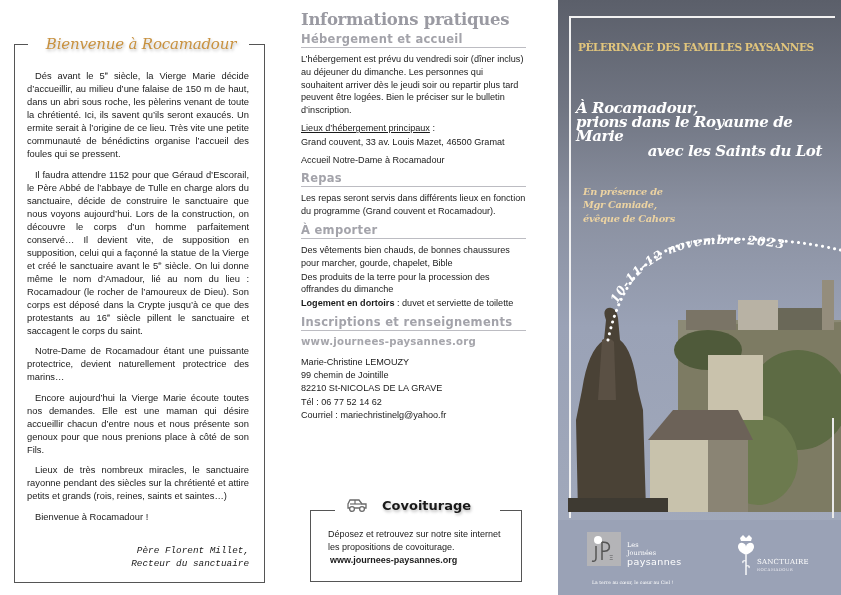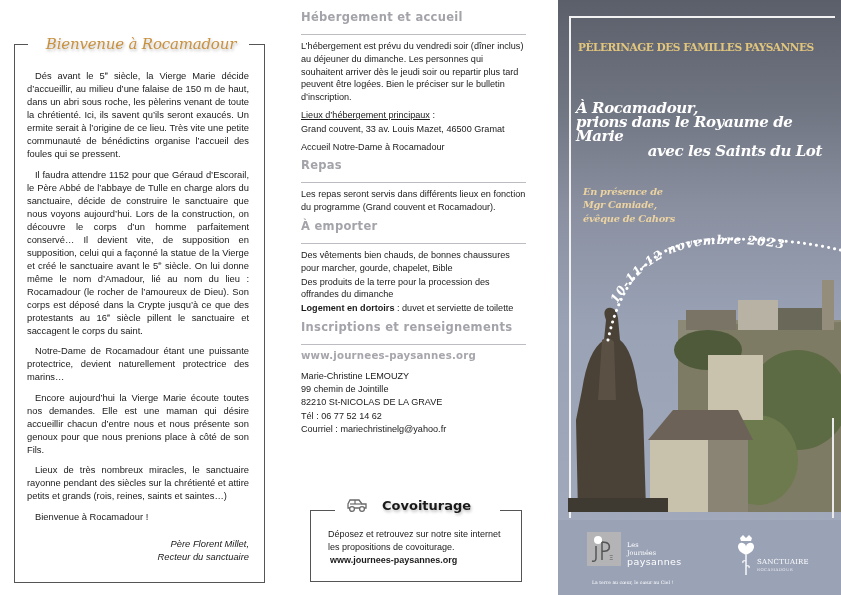--- a/index.html
+++ b/index.html
@@ -16,34 +16,34 @@
   .welcome-title {
     position: absolute; left: 30px; top: 35px; width: 222px; text-align: center;
     font-family: "DejaVu Serif", serif; font-style: italic; font-size: 15px;
     color: #c8913f; text-shadow: 1px 2px 3px rgba(0,0,0,0.25); letter-spacing: -0.2px;
   }
   .welcome-body {
     position: absolute; left: 27px; top: 70px; width: 222px;
     font-size: 9.35px; line-height: 13px; text-align: justify; color: #1a1a1a;
   }
   .welcome-body p { text-indent: 8px; margin-bottom: 7.5px; hyphens: auto; }
-  .welcome-body p.thanks { margin-bottom: 14px; }
+  .welcome-body p.thanks { margin-bottom: 20px; }
   .welcome-body sup { font-size: 6px; vertical-align: super; line-height: 0; }
-  .signature { text-align: right; font-style: italic; text-indent: 0 !important; margin-bottom: 0 !important; }
+  .signature { text-align: right; font-style: italic; text-indent: 0 !important; margin-bottom: 0 !important; font-family: Liberation Mono, monospace; }
 
   
   .info { position: absolute; left: 301px; top: 10px; width: 225px; }
   .info-title {
     font-family: "DejaVu Serif", serif; font-weight: bold; font-size: 16.5px;
     color: #9a9aa2; letter-spacing: -0.3px; margin-bottom: 3px;
   }
   .section-head {
     font-family: "DejaVu Sans", sans-serif; font-weight: bold; font-size: 11.5px;
     color: #a3a3aa; letter-spacing: 0.3px; border-bottom: 1px solid #bcbcc2;
-    padding-bottom: 10px; margin-bottom: 5px;
+    padding-bottom: 1px; margin-bottom: 5px;
   }
   .info p { font-size: 9.1px; line-height: 12.8px; margin-bottom: 5px; color: #1a1a1a; }
   .info p.tight { margin-bottom: 1px; }
   .info .u { text-decoration: underline; }
   .info .b { font-weight: bold; }
   .web {
     font-family: "DejaVu Sans", sans-serif; font-weight: bold; font-size: 10.2px;
     color: #a6a6ac; letter-spacing: 0.2px; margin: 4px 0 9px 0;
   }
   .contact { font-size: 9.1px; line-height: 13.2px; }
@@ -123,20 +123,21 @@
   <p><span>Il faudra attendre 1152 pour que Géraud d’Escorail, le Père Abbé de l’abbaye de Tulle en charge alors du sanctuaire, décide de construire le sanctuaire que nous voyons aujourd’hui. Lors de la construction, on découvre le corps d’un homme parfaitement conservé… Il devient vite, de supposition en supposition, celui qui a façonné la statue de la Vierge et créé le sanctuaire avant le 5</span><sup>e</sup><span> siècle. On lui donne même le nom d’Amadour, lié au nom du lieu : Rocamadour (le rocher de l’amoureux de Dieu). Son corps est déposé dans la Crypte jusqu’à ce que des protestants au 16</span><sup>e</sup><span> siècle pillent le sanctuaire et saccagent le corps du saint.</span></p>
   <p>Notre-Dame de Rocamadour étant une puissante protectrice, devient naturellement protectrice des marins…</p>
   <p>Encore aujourd’hui la Vierge Marie écoute toutes nos demandes. Elle est une maman qui désire accueillir chacun d’entre nous et nous présente son genoux pour que nous prenions place à côté de son Fils.</p>
   <p>Lieux de très nombreux miracles, le sanctuaire rayonne pendant des siècles sur la chrétienté et attire petits et grands (rois, reines, saints et saintes…)</p>
   <p class="thanks">Bienvenue à Rocamadour !</p>
   <p class="signature">Père Florent Millet,</p>
   <p class="signature">Recteur du sanctuaire</p>
 </div>
 
 <div class="info">
+  <div class="info-title">Informations pratiques</div>
 
   <div class="section-head">Hébergement et accueil</div>
   <p>L’hébergement est prévu du vendredi soir (dîner inclus) au déjeuner du dimanche. Les personnes qui souhaitent arriver dès le jeudi soir ou repartir plus tard peuvent être logées. Bien le préciser sur le bulletin d’inscription.</p>
   <p class="tight"><span class="u">Lieux d’hébergement principaux</span><span> :</span></p>
   <p>Grand couvent, 33 av. Louis Mazet, 46500 Gramat</p>
   <p>Accueil Notre-Dame à Rocamadour</p>
 
   <div class="section-head">Repas</div>
   <p>Les repas seront servis dans différents lieux en fonction du programme (Grand couvent et Rocamadour).</p>
 

